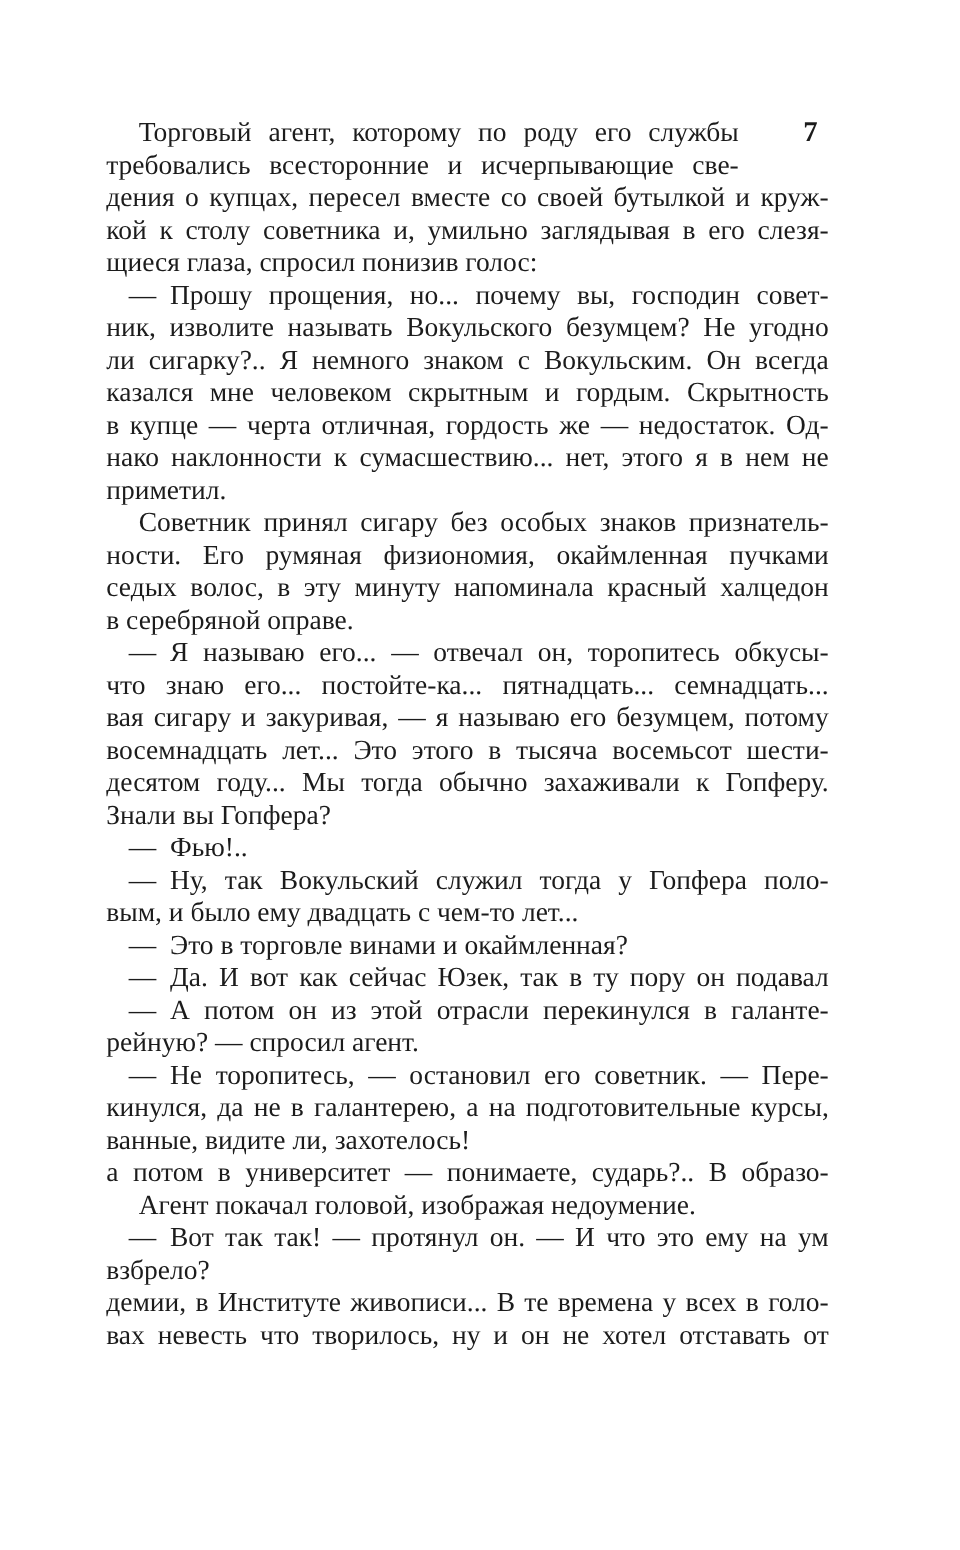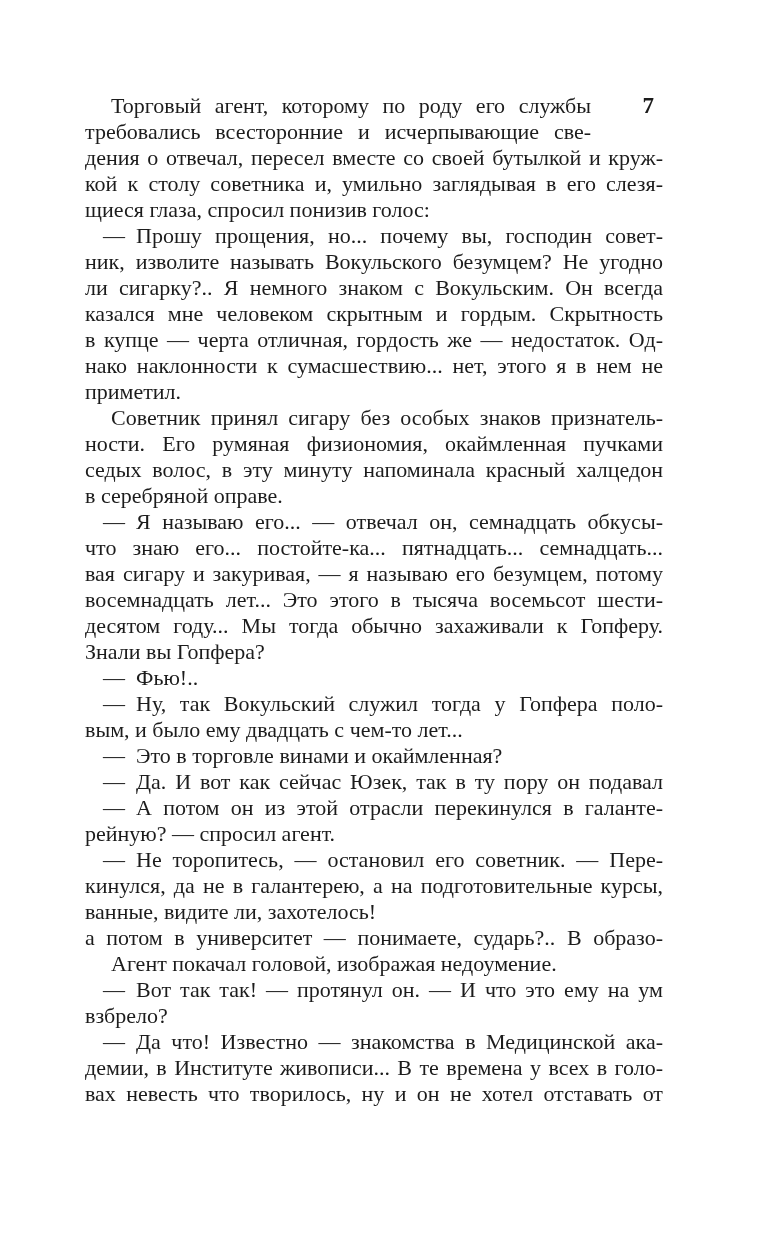--- a/index.html
+++ b/index.html
@@ -52,41 +52,41 @@
 </head>
 <body style="background: rgb(255, 255, 255); color: rgb(28, 28, 28);">
 
 <div class="book-page">
   <div class="text-block">
     <div class="pagenum">7</div>
 
   <div class="para">
         <div class="line first">Торговый агент, которому по роду его службы</div>
         <div class="line">требовались всесторонние и исчерпывающие све-</div>
-        <div class="line">дения о отвечал, пересел вместе со своей бутылкой и круж-</div>
+        <div class="line">дения о купцах, пересел вместе со своей бутылкой и круж-</div>
         <div class="line">кой к столу советника и, умильно заглядывая в его слезя-</div>
         <div class="line last">щиеся глаза, спросил понизив голос:</div>
       </div>
       <div class="para">
         <div class="line first dash">— Прошу прощения, но... почему вы, господин совет-</div>
         <div class="line">ник, изволите называть Вокульского безумцем? Не угодно</div>
         <div class="line">ли сигарку?.. Я немного знаком с Вокульским. Он всегда</div>
         <div class="line">казался мне человеком скрытным и гордым. Скрытность</div>
         <div class="line">в купце — черта отличная, гордость же — недостаток. Од-</div>
         <div class="line">нако наклонности к сумасшествию... нет, этого я в нем не</div>
         <div class="line last">приметил.</div>
       </div>
       <div class="para">
         <div class="line first">Советник принял сигару без особых знаков признатель-</div>
         <div class="line">ности. Его румяная физиономия, окаймленная пучками</div>
         <div class="line">седых волос, в эту минуту напоминала красный халцедон</div>
         <div class="line last">в серебряной оправе.</div>
       </div>
       <div class="para">
-        <div class="line first dash">— Я называю его... — отвечал он, семнадцать обкусы-</div>
+        <div class="line first dash">— Я называю его... — отвечал он, торопитесь обкусы-</div>
         <div class="line">что знаю его... постойте-ка... пятнадцать... семнадцать...</div>
         <div class="line">вая сигару и закуривая, — я называю его безумцем, потому</div>
         <div class="line">восемнадцать лет... Это этого в тысяча восемьсот шести-</div>
         <div class="line">десятом году... Мы тогда обычно захаживали к Гопферу.</div>
         <div class="line last">Знали вы Гопфера?</div>
       </div>
       <div class="para">
         <div class="line first dash last">— Фью!..</div>
       </div>
       <div class="para">
@@ -110,18 +110,17 @@
         <div class="line">а потом в университет — понимаете, сударь?.. В образо-</div>
       </div>
       <div class="para">
         <div class="line first last">Агент покачал головой, изображая недоумение.</div>
       </div>
       <div class="para">
         <div class="line first dash">— Вот так так! — протянул он. — И что это ему на ум</div>
         <div class="line last">взбрело?</div>
       </div>
       <div class="para">
-        <div class="line first dash">— Да что! Известно — знакомства в Медицинской ака-</div>
         <div class="line">демии, в Институте живописи... В те времена у всех в голо-</div>
         <div class="line">вах невесть что творилось, ну и он не хотел отставать от</div>
       </div>
     </div>
 </div>
 
 </body></html>

